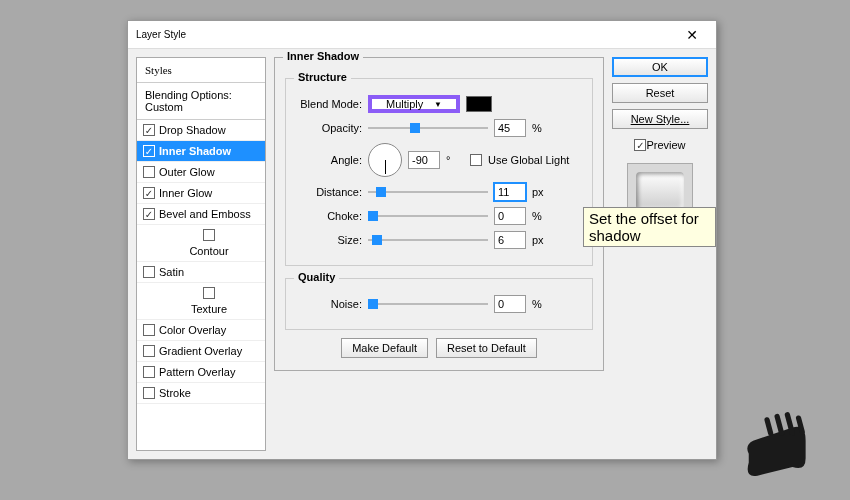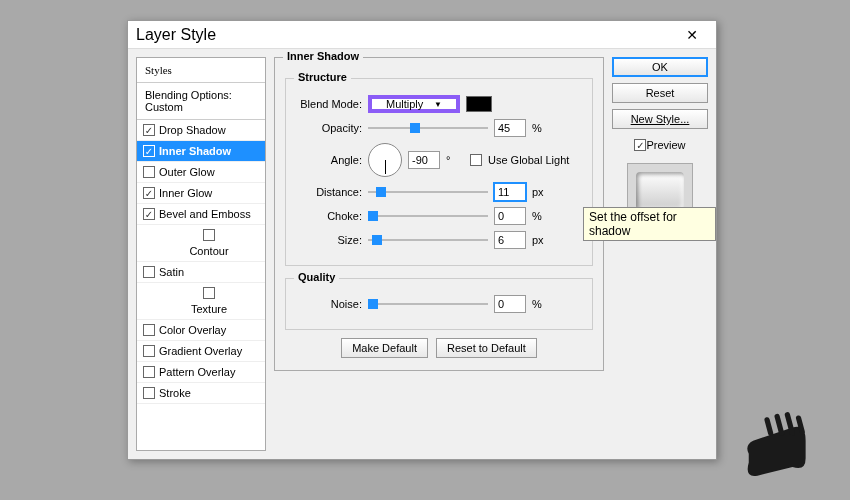--- a/index.html
+++ b/index.html
@@ -1,19 +1,19 @@
 <!DOCTYPE html>
 <html><head>
 <meta charset="utf-8">
 <style>
 * { box-sizing: border-box; margin: 0; padding: 0; font-family: "Segoe UI", Tahoma, sans-serif; font-size: 11px; }
 body { background: #a9a9a9; width: 850px; height: 500px; position: relative; }
 .dialog { position: absolute; left: 127px; top: 20px; width: 590px; height: 440px; background: #f0f0f0; border: 1px solid #999; box-shadow: 2px 2px 8px rgba(0,0,0,0.3); }
 .titlebar { height: 28px; background: #fff; display: flex; align-items: center; justify-content: space-between; padding: 0 8px; border-bottom: 1px solid #ddd; }
-.titlebar-title { font-size: 16px; }
+.titlebar-title { font-size: 10px; }
 .close-btn { width: 32px; height: 20px; display: flex; align-items: center; justify-content: center; font-size: 14px; cursor: pointer; }
 .body { display: flex; padding: 8px; gap: 8px; height: calc(100% - 28px); }
 .styles-panel { width: 130px; border: 1px solid #aaa; background: #fff; display: flex; flex-direction: column; }
 .styles-header { padding: 6px 8px; border-bottom: 1px solid #ccc; font-family: Liberation Serif, serif; }
 .styles-sub { padding: 6px 8px; border-bottom: 1px solid #ccc; }
 .style-item { padding: 4px 6px; border-bottom: 1px solid #eee; display: flex; align-items: center; gap: 4px; }
 .style-item.selected { background: #1e90ff; color: #fff; }
 .style-item.indent { padding-left: 22px; flex-direction: column; }
 .cb { width: 12px; height: 12px; border: 1px solid #666; background: #fff; display: inline-flex; align-items: center; justify-content: center; font-size: 10px; color: #333; }
 .cb.checked::after { content: "✓"; }
@@ -36,21 +36,21 @@
 .angle-dial { width: 34px; height: 34px; border: 1px solid #888; border-radius: 50%; background: #fff; position: relative; }
 .angle-hand { position: absolute; left: 50%; top: 50%; width: 1px; height: 14px; background: #000; transform-origin: top; transform: rotate(0deg); }
 .contour-sw { width: 28px; height: 22px; border: 1px solid #666; background: linear-gradient(135deg, #fff 0%, #fff 49%, #888 51%, #888 100%); position: relative; }
 .contour-sw::after { content: ""; position: absolute; right: -10px; top: 0; width: 8px; height: 22px; border: 1px solid #aaa; background: #eee; }
 .btn { border: 1px solid #999; background: linear-gradient(#fff,#e8e8e8); height: 20px; padding: 0 10px; display: inline-flex; align-items: center; justify-content: center; cursor: pointer; }
 .right { width: 96px; display: flex; flex-direction: column; gap: 6px; align-items: stretch; }
 .right .btn { width: 96px; }
 .preview-box { width: 66px; height: 56px; margin-top: 6px; background: #d8d8d8; border: 1px solid #aaa; position: relative; align-self: center; }
 .preview-inner { position: absolute; inset: 8px; background: linear-gradient(#fff,#ccc); border-radius: 4px; box-shadow: inset 2px 2px 4px rgba(0,0,0,0.4), inset -2px -2px 4px rgba(255,255,255,0.8); }
 .preview-row { display: flex; align-items: center; margin-top: 4px; justify-content: center; }
-.tooltip { position: absolute; left: 455px; top: 186px; background: #ffffe1; border: 1px solid #888; padding: 2px 5px; font-size: 12px; z-index: 10; }
+.tooltip { position: absolute; left: 455px; top: 186px; background: #ffffe1; border: 1px solid #888; padding: 2px 5px; font-size: 15px; z-index: 10; }
 .btnrow { display: flex; gap: 8px; justify-content: center; margin-top: 8px; }
 .logo { position: absolute; right: 30px; bottom: 20px; width: 90px; height: 70px; }
 .chev { font-size: 8px; }
 .ok-btn { border: 2px solid #1e90ff; }
 </style>
 </head>
 <body>
 
 <div class="dialog">
   <div class="titlebar">

